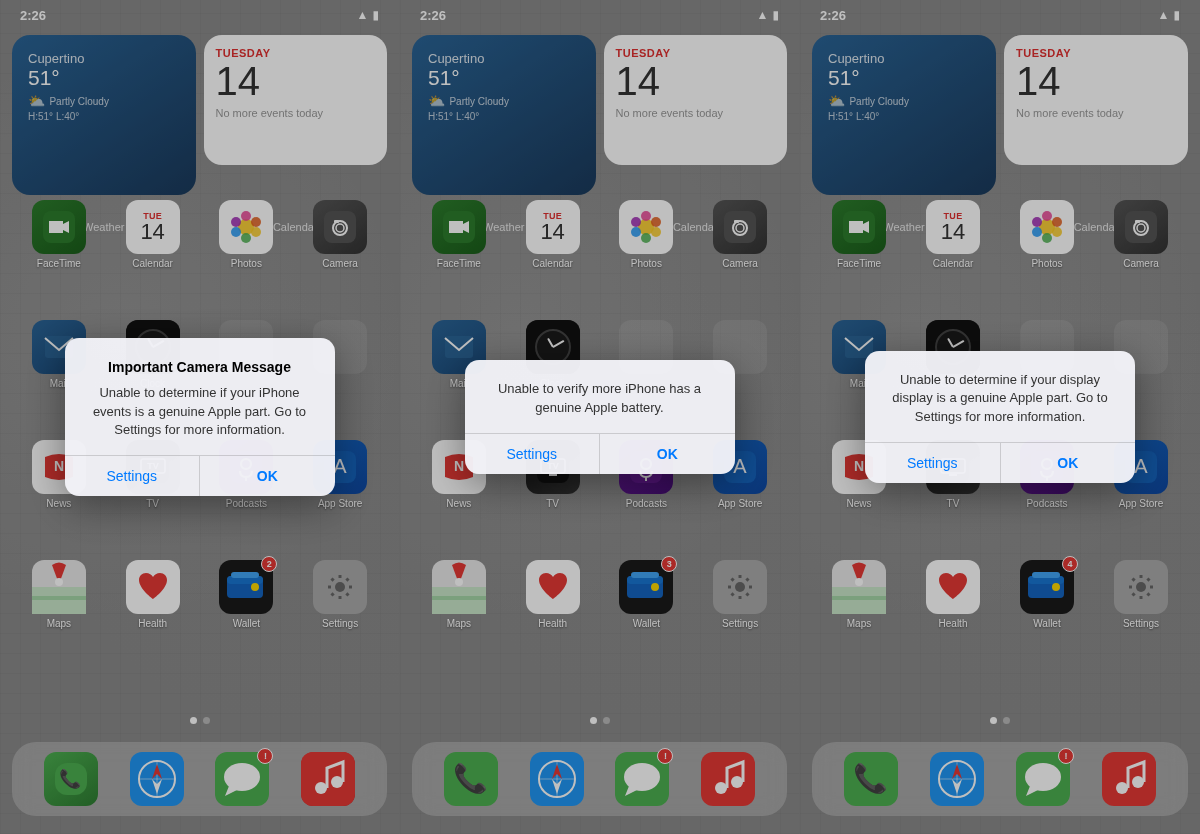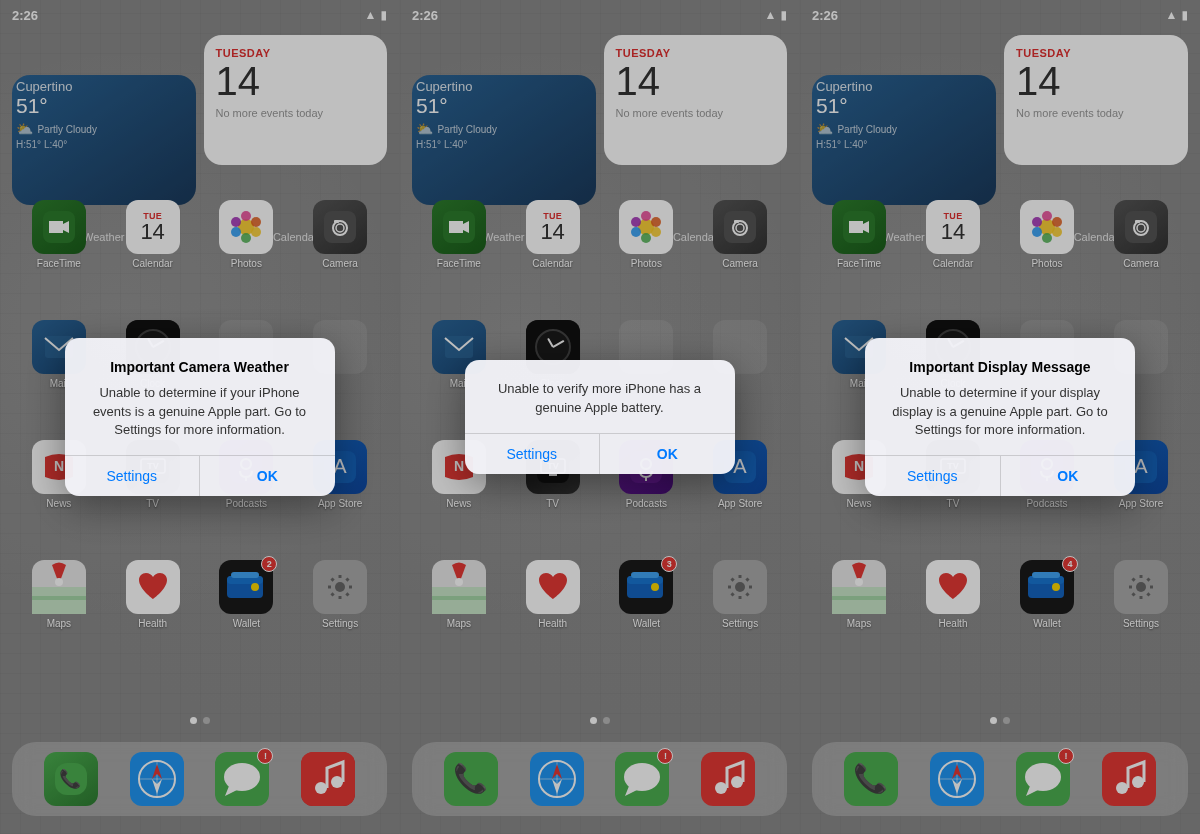--- a/index.html
+++ b/index.html
@@ -42,21 +42,21 @@
     }
 
     
     .status-bar {
       position: absolute;
       top: 0; left: 0; right: 0;
       height: 30px;
       display: flex;
       align-items: center;
       justify-content: space-between;
-      padding: 0 12px;
+      padding: 0 20px;
       z-index: 10;
     }
 
     .status-time {
       font-size: 13px;
       font-weight: 600;
       color: white;
     }
 
     .status-icons {
@@ -73,23 +73,22 @@
       right: 12px;
       display: flex;
       gap: 8px;
       z-index: 5;
     }
 
     .widget-weather {
       flex: 1;
       background: linear-gradient(145deg, #2a6496, #1a3a5c);
       border-radius: 18px;
-      padding: 4px;
-      height: 130px;
-      margin-top: 40px;
+      padding: 16px;
+      height: 160px;
     }
 
     .widget-weather .city {
       font-size: 13px;
       color: rgba(255,255,255,0.85);
       font-weight: 500;
     }
 
     .widget-weather .temp {
       font-size: 21px;
@@ -754,21 +753,21 @@
             <circle cx="36" cy="30" r="6" fill="white"></circle>
             <path d="M26 36 L26 16 L42 10 L42 30" fill="none" stroke="white" stroke-width="3"></path>
           </svg>
       </div>
     </div>
   </div>
 
   <div class="alert-overlay">
     <div class="alert-box">
       <div class="alert-content">
-        <div class="alert-title">Important Camera Weather</div>
+        <div class="alert-title">Important Camera Message</div>
         <div class="alert-message">Unable to determine if your iPhone events is a genuine Apple part. Go to Settings for more information.</div>
       </div>
       <div class="alert-buttons">
         <div class="alert-btn">Settings</div>
         <div class="alert-btn bold">OK</div>
       </div>
     </div>
   </div>
 </div>
 
@@ -1309,21 +1308,20 @@
             <circle cx="36" cy="30" r="6" fill="white"></circle>
             <path d="M26 36 L26 16 L42 10 L42 30" fill="none" stroke="white" stroke-width="3"></path>
           </svg>
       </div>
     </div>
   </div>
 
   <div class="alert-overlay">
     <div class="alert-box">
       <div class="alert-content">
-        <div class="alert-title">Important Display Message</div>
         <div class="alert-message">Unable to determine if your display display is a genuine Apple part. Go to Settings for more information.</div>
       </div>
       <div class="alert-buttons">
         <div class="alert-btn">Settings</div>
         <div class="alert-btn bold">OK</div>
       </div>
     </div>
   </div>
 </div>
 

